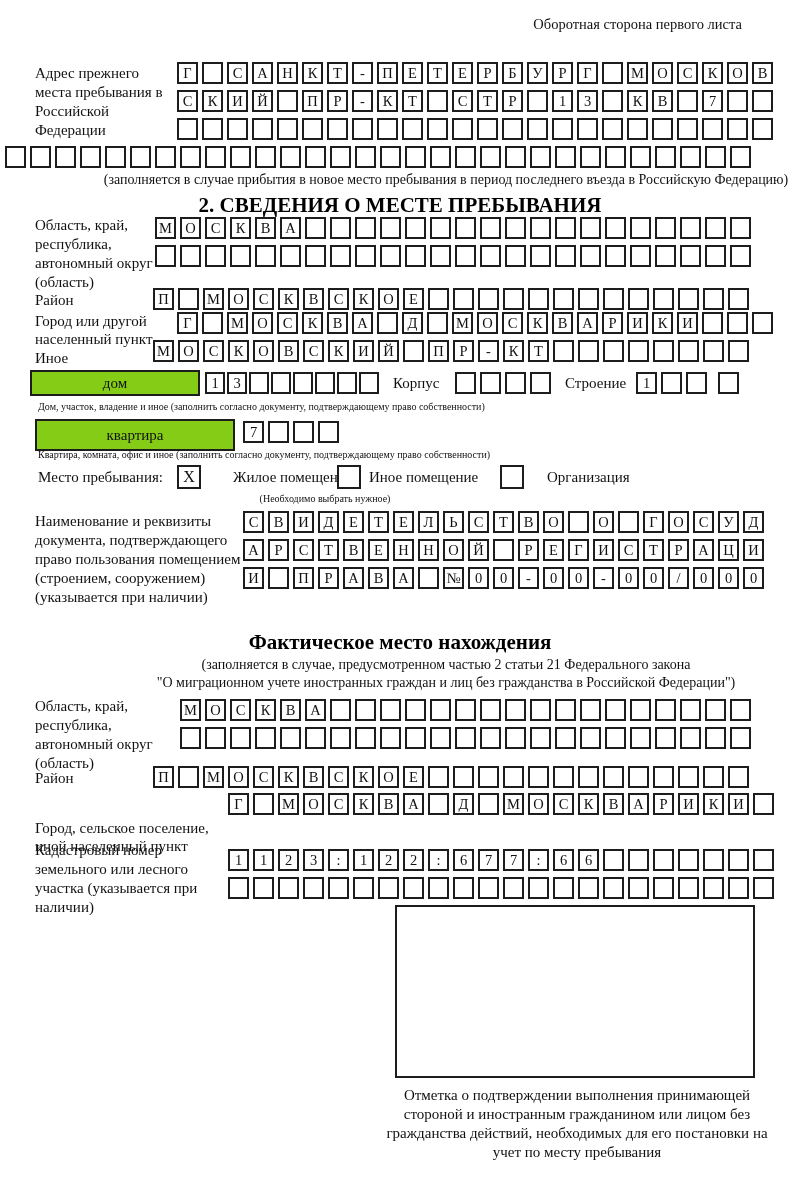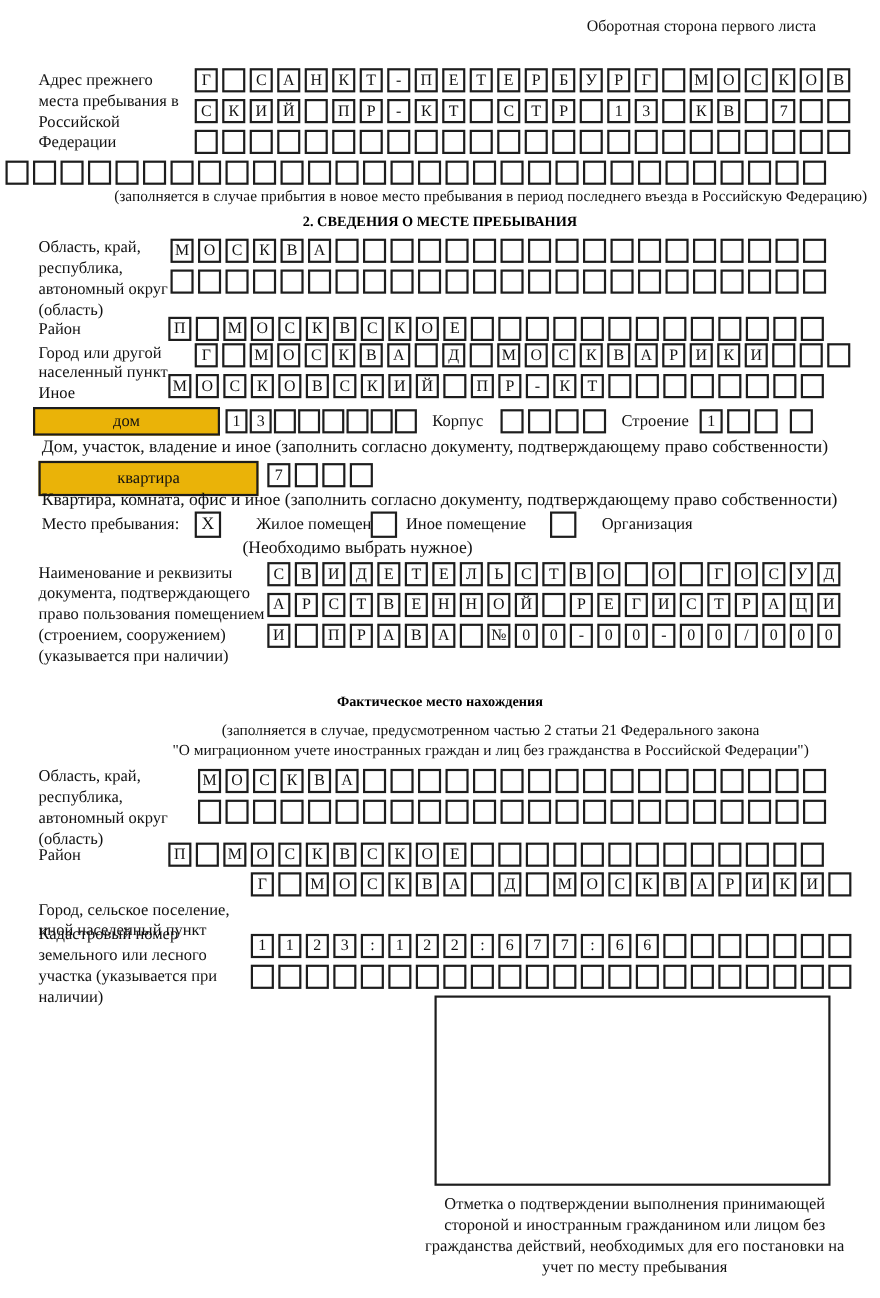--- a/index.html
+++ b/index.html
@@ -3,34 +3,34 @@
 <meta charset="utf-8">
 <style>
   html,body{margin:0;padding:0;background:#fff;}
   #page{
     position:relative;width:800px;height:1180px;background:#fff;
     font-family:"Liberation Serif","DejaVu Serif",serif;color:#111;
     overflow:hidden;
   }
   .abs{position:absolute;}
   .lbl{font-size:15px;line-height:19px;color:#111;}
-  .cap{font-size:16px;line-height:16px;color:#111;}
+  .cap{font-size:10px;line-height:16px;color:#111;}
   .note{font-size:14px;line-height:17px;text-align:center;width:100%;color:#111;margin-left:46px;}
-  .title{font-size:13px;font-weight:bold;text-align:center;width:100%;color:#000;}
+  .title{font-size:21px;font-weight:bold;text-align:center;width:100%;color:#000;}
   .cellrow{display:flex;gap:4px;}
   .cellrow.tight{gap:2px;}
   .cell{
     box-sizing:border-box;flex:0 0 21px;width:21px;height:22px;
     border:2px solid #1d1d1d;display:inline-flex;align-items:center;justify-content:center;
     font-size:14.5px;font-family:"Liberation Serif",serif;background:#fff;
   }
   .cellrow.tight .cell{flex-basis:20px;width:20px;}
   .fieldbox{
     box-sizing:border-box;border:2px solid #1d1d1d;display:flex;
-    align-items:center;justify-content:center;font-size:15px;background:#eab308;
+    align-items:center;justify-content:center;font-size:15px;background:#84cc16;
   }
   .chk{
     box-sizing:border-box;width:24px;height:24px;border:2px solid #1d1d1d;
     display:flex;align-items:center;justify-content:center;font-size:16px;background:#fff;
   }
   .stampbox{box-sizing:border-box;border:2px solid #1d1d1d;background:#fff;}
 </style>
 </head>
 <body>
 

